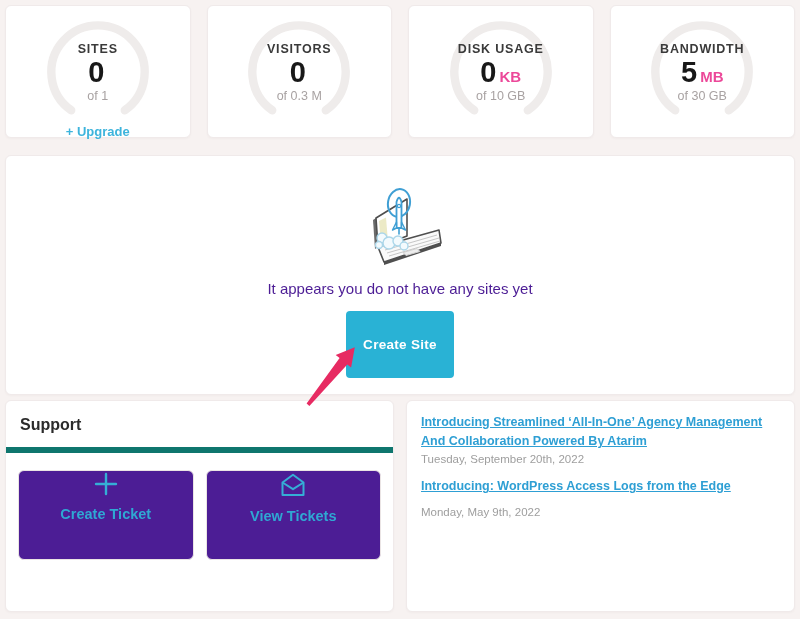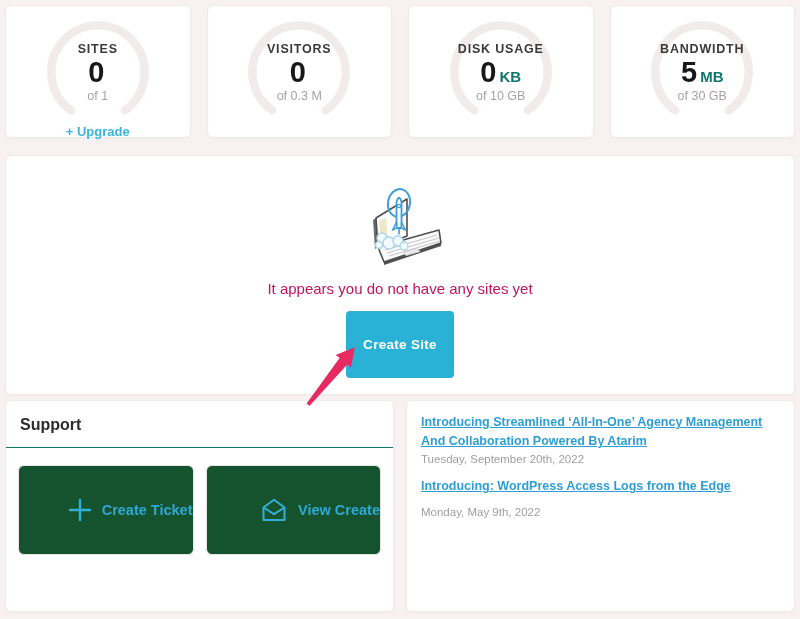--- a/index.html
+++ b/index.html
@@ -17,50 +17,50 @@
   .stats-row{
     position:absolute;left:5px;top:5px;right:5px;height:133px;
     display:grid;grid-template-columns:repeat(4,1fr);gap:16px;
   }
   .stat-card{position:relative;}
   .gauge{position:absolute;left:50%;top:50%;transform:translate(-50%,-50%);width:112px;height:112px;}
   .stat-body{position:absolute;inset:0;display:flex;flex-direction:column;align-items:center;padding-top:36px;}
   .stat-label{font-size:12.5px;font-weight:700;letter-spacing:.8px;color:#3a3a3a;}
   .stat-value-row{display:flex;align-items:baseline;gap:3px;margin-top:1px;}
   .stat-value{font-size:29px;font-weight:800;color:#181818;line-height:1.05;}
-  .stat-unit{font-size:15px;font-weight:800;color:#0f766e;}
+  .stat-unit{font-size:15px;font-weight:800;color:#ec4899;}
   .stat-of{font-size:12.5px;color:#a8a2a2;margin-top:2px;}
   .stat-action{font-size:13px;font-weight:700;color:#3db4dc;margin-top:21px;cursor:pointer;}
   
   .hero{
     position:absolute;left:5px;top:155px;right:5px;height:238px;
     display:flex;flex-direction:column;align-items:center;
   }
   .illustration{margin-top:30px;width:90px;height:90px;}
-  .hero-message{margin-top:4px;font-size:15px;color:#be185d;}
+  .hero-message{margin-top:4px;font-size:15px;color:#4c1d95;}
   .create-site-btn{
     margin-top:14px;background:#29b2d5;color:#fff;border:none;border-radius:4px;
     font-family:"Liberation Sans",sans-serif;font-size:13.5px;font-weight:700;
     letter-spacing:.3px;padding:26px 17px;cursor:pointer;
   }
   .arrow{position:absolute;left:299px;top:340px;width:72px;height:72px;z-index:5;pointer-events:none;}
   
   .bottom-row{
     position:absolute;left:5px;top:400px;right:5px;height:212px;
     display:grid;grid-template-columns:1fr 1fr;gap:12px;
   }
   .section{display:flex;flex-direction:column;}
   .section-header{
     padding:15px 14px 13px;font-size:16px;font-weight:700;color:#2b2b2b;
-    border-bottom:1px solid #0f766e;
+    border-bottom:6px solid #0f766e;
   }
   .support-body{display:grid;grid-template-columns:1fr 1fr;gap:12px;padding:17px 12px;}
   .ticket-card{
-    border:1px solid #eae4e4;border-radius:6px;height:88px;background:#14532d;
-    display:flex;flex-direction:row;align-items:center;justify-content:flex-end;gap:9px;
+    border:1px solid #eae4e4;border-radius:6px;height:88px;background:#4c1d95;
+    display:flex;flex-direction:column;align-items:center;justify-content:flex-start;gap:9px;
     cursor:pointer;
   }
   .ticket-label{font-size:14.5px;font-weight:700;color:#2fa8d3;}
   .updates-body{padding:11px 14px 0;}
   .update-item{margin-bottom:11px;}
   .update-link{font-size:12.5px;font-weight:700;color:#2e9fd4;text-decoration:underline;line-height:1.45;cursor:pointer;}
   .update-date{font-size:11.5px;color:#9e9e9e;margin-top:3px;}
 </style>
 </head>
 <body>
@@ -182,21 +182,21 @@
             <line x1="13" y1="3" x2="13" y2="23" stroke="#35aed6" stroke-width="2.4" stroke-linecap="round"></line>
             <line x1="3" y1="13" x2="23" y2="13" stroke="#35aed6" stroke-width="2.4" stroke-linecap="round"></line>
           </svg>
           <div class="ticket-label">Create Ticket</div>
         </div>
         <div class="ticket-card">
           <svg width="30" height="28" viewBox="0 0 30 28">
             <path d="M4.5,11.5 L15,3.8 L25.5,11.5 L25.5,24 L4.5,24 Z" fill="none" stroke="#35aed6" stroke-width="2" stroke-linejoin="round"></path>
             <path d="M4.5,11.5 L15,18.2 L25.5,11.5" fill="none" stroke="#35aed6" stroke-width="2" stroke-linejoin="round"></path>
           </svg>
-          <div class="ticket-label">View Create</div>
+          <div class="ticket-label">View Tickets</div>
         </div>
       </div>
     </div>
 
     <div class="card section">
       <div class="updates-body">
         <div class="update-item">
           <a class="update-link">Introducing Streamlined ‘All-In-One’ Agency Management And Collaboration Powered By Atarim</a>
           <div class="update-date">Tuesday, September 20th, 2022</div>
         </div>

